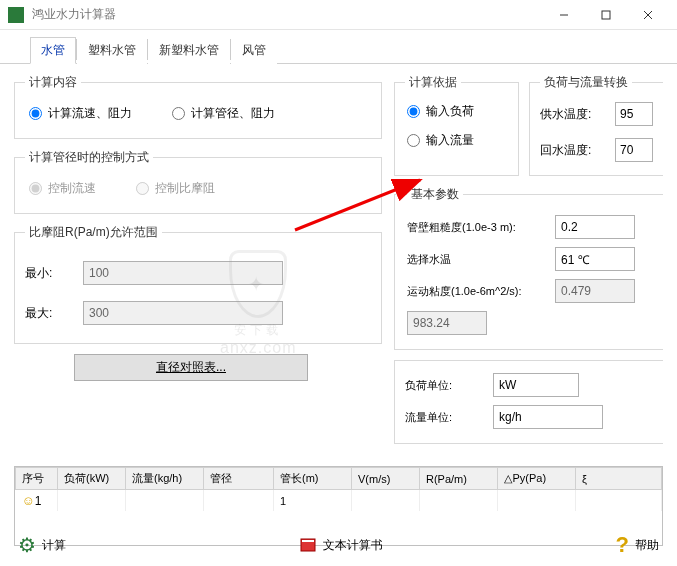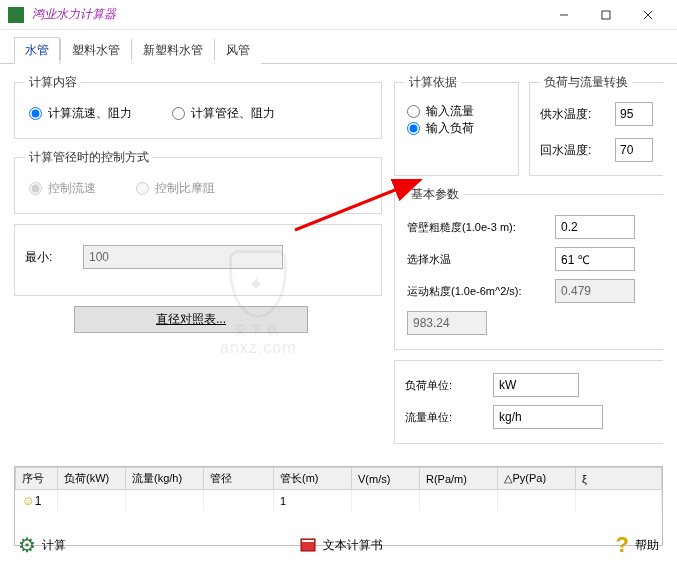--- a/index.html
+++ b/index.html
@@ -1,29 +1,29 @@
 <!DOCTYPE html>
 <html><head>
 <meta charset="utf-8">
 <style>
 * { box-sizing: border-box; margin: 0; padding: 0; font-family: "Microsoft YaHei", SimSun, Arial, sans-serif; font-size: 12px; }
 body { background: #fff; width: 677px; height: 566px; position: relative; overflow: hidden; }
 
 
 .titlebar { height: 30px; background: #fff; border-bottom: 1px solid #e5e5e5; display: flex; align-items: center; padding: 0 8px; }
 .titlebar .app-icon { width: 16px; height: 16px; background: #2a7a3a; margin-right: 8px; }
-.titlebar .title { flex: 1; color: #a21caf; font-style: italic; }
+.titlebar .title { flex: 1; color: #737373; }
 .titlebar .win-btns { display: flex; gap: 0; }
 .titlebar .win-btn { width: 42px; height: 28px; display: flex; align-items: center; justify-content: center; color: #444; }
 .titlebar .win-btn svg { width: 10px; height: 10px; }
 
 
 .tabs { display: flex; padding: 6px 14px 0; border-bottom: 1px solid #d0d0d0; }
 .tab { padding: 4px 10px; border: 1px solid transparent; color: #333; position: relative; top: 1px; background: #fff; }
-.tab.active { border: 1px solid #d0d0d0; border-bottom-color: #fff; color: #03a; }
+.tab.active { border: 1px solid #d0d0d0; border-bottom-color: #fff; color: #03a; margin-left: 16px; }
 .tab-sep { width: 1px; background: #ccc; margin: 3px 0; }
 
 .content { padding: 10px 14px; display: flex; gap: 12px; position: relative; }
 
 .col-left { width: 368px; }
 .col-right { flex: 1; }
 
 fieldset { border: 1px solid #d9d9d9; padding: 8px 10px 10px; margin-bottom: 10px; position: relative; }
 legend { padding: 0 4px; color: #333; background: #fff; }
 
@@ -135,43 +135,48 @@
             <span>控制流速</span>
           </label>
         <label class="radio">
             <input type="radio" disabled="" style="">
             <span>控制比摩阻</span>
           </label>
       </div>
     </fieldset>
 
     <fieldset style="padding-bottom:14px;">
+      <legend>比摩阻R(Pa/m)允许范围</legend>
       <div style="height:8px"></div>
       <div class="field-row">
         <label>最小:</label>
         <input type="text" class="left" readonly="" value="100" style="">
       </div>
       <div style="height:8px"></div>
+      <div class="field-row">
+        <label>最大:</label>
+        <input type="text" class="left" readonly="" value="300" style="">
+      </div>
     </fieldset>
 
     <button class="btn btn-wide">直径对照表...</button>
   </div>
 
   <div class="col-right">
     <div class="right-top">
       <fieldset>
         <legend>计算依据</legend>
         <div style="padding:4px 2px">
+          <label class="radio" style="margin-bottom:12px;display:flex">
+              <input type="radio" checked="" style="">
+              <span>输入负荷</span>
+            </label>
           <label class="radio" style="display:flex">
               <input type="radio" style="">
               <span>输入流量</span>
-            </label>
-          <label class="radio" style="margin-bottom:12px;display:flex">
-              <input type="radio" checked="" style="">
-              <span>输入负荷</span>
             </label>
         </div>
       </fieldset>
       <fieldset style="border-right:none;">
         <legend>负荷与流量转换</legend>
         <div class="conv-row">
           <label>供水温度:</label>
           <input type="text" value="95" style="">
         </div>
         <div style="height:6px"></div>

